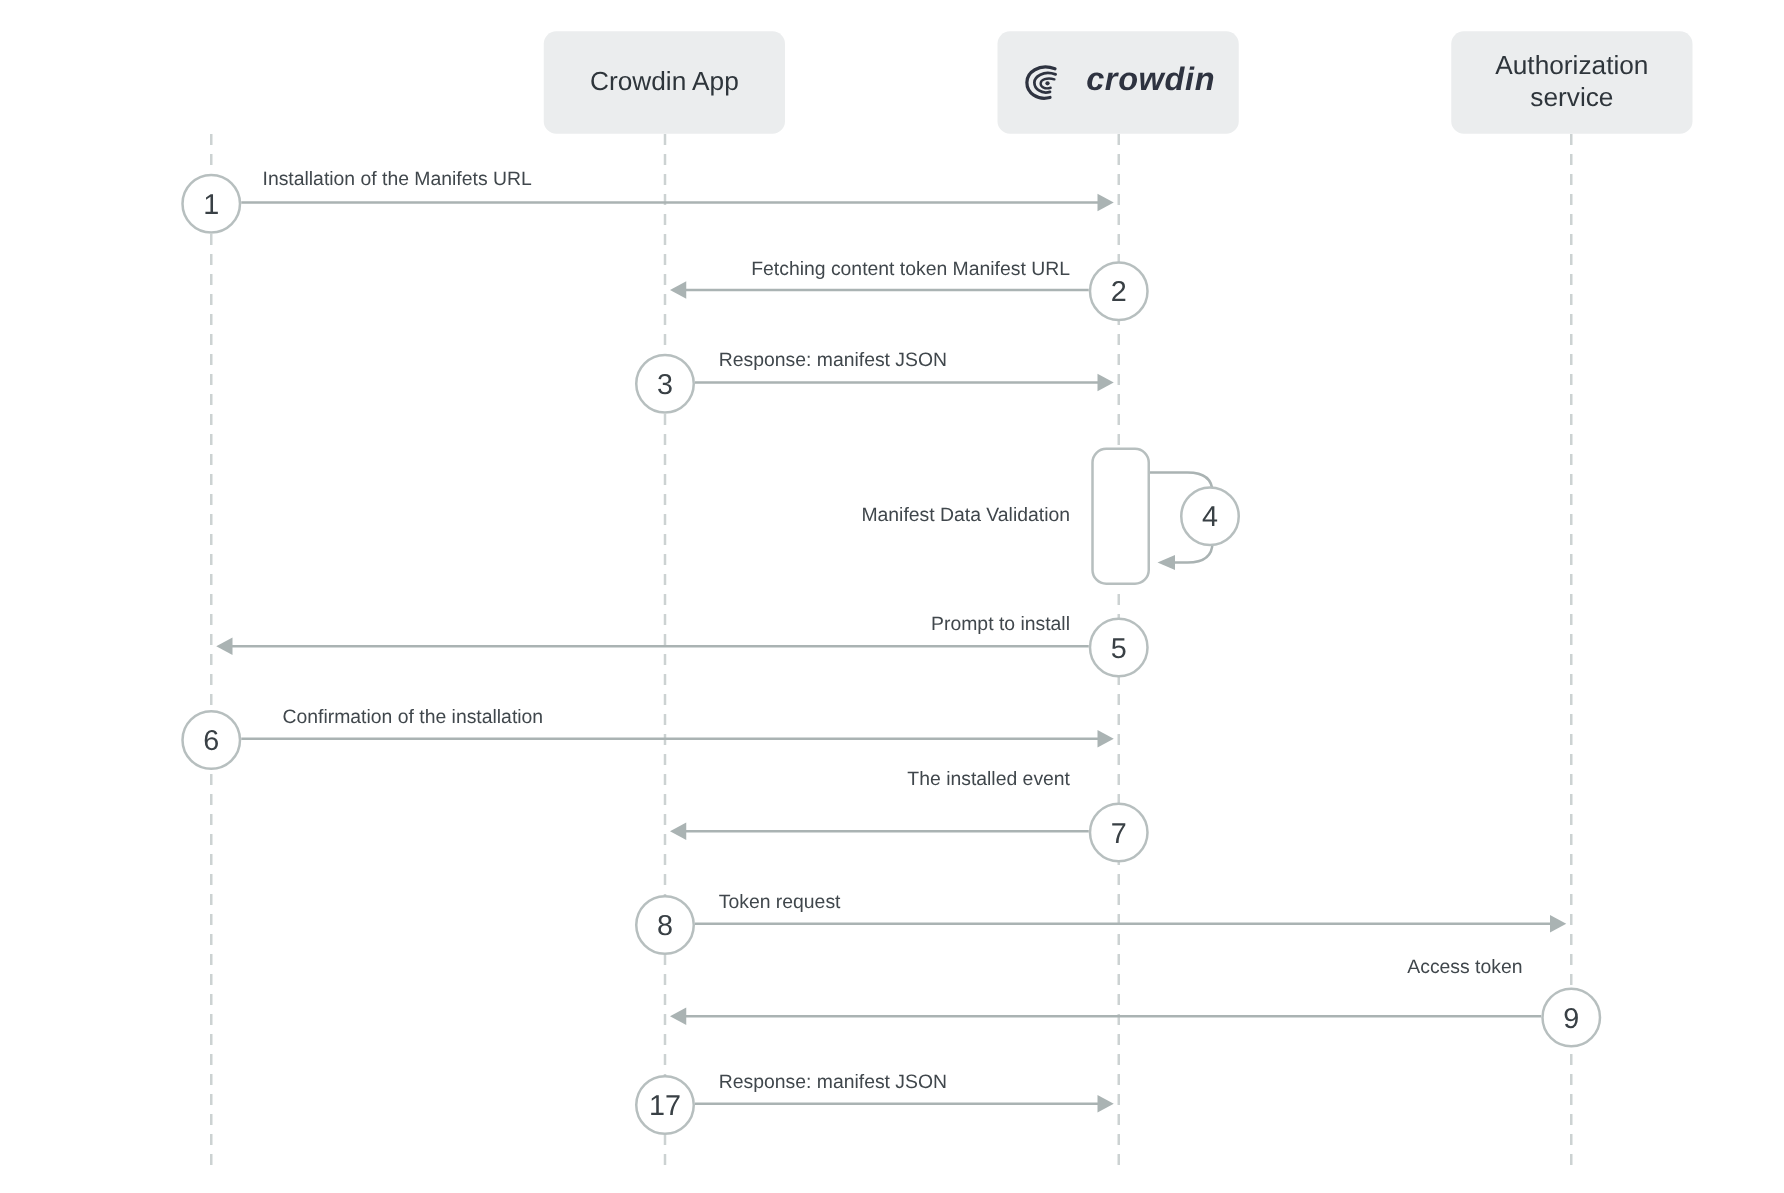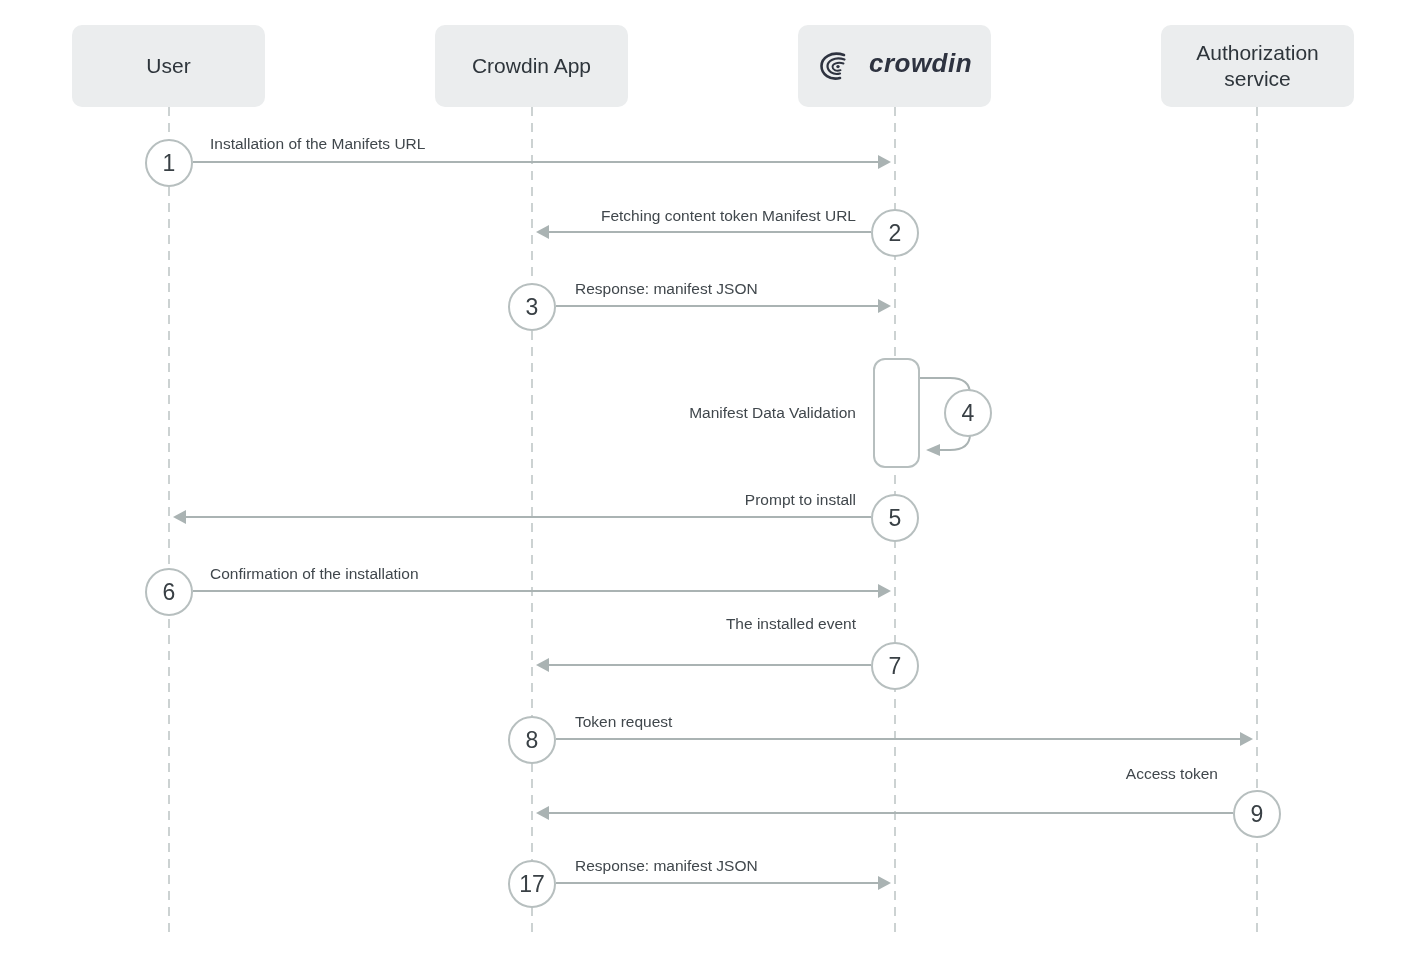--- a/index.html
+++ b/index.html
@@ -46,23 +46,20 @@
 </head>
 <body>
 
 <div class="canvas">
 
   <div class="lifeline" style="left:168px"></div>
   <div class="lifeline" style="left:531px"></div>
   <div class="lifeline" style="left:894px"></div>
   <div class="lifeline" style="left:1256px"></div>
 
-  <div class="actor" style="left:72px">
-    <span>User</span>
-  </div>
   <div class="actor" style="left:435px">
     <span>Crowdin App</span>
   </div>
   <div class="actor" style="left:798px">
     <span class="logo-wrap">
       <svg width="36" height="32" viewBox="0 0 36 32">
         <path d="M27 5 C14 0.5 4.5 8 4.5 16 C4.5 24.5 13 30.5 23 28" fill="none" stroke="#2e3340" stroke-width="2.6" stroke-linecap="round"></path>
         <path d="M27.5 9.5 C17.5 6 10.5 11.5 10.5 16 C10.5 21 16 25.5 23 23.5" fill="none" stroke="#2e3340" stroke-width="2.2" stroke-linecap="round"></path>
         <path d="M26.5 13.5 C20.5 11.5 15.5 14 15.5 16.7 C15.5 19.6 19 21.6 23.5 20.2" fill="none" stroke="#2e3340" stroke-width="1.9" stroke-linecap="round"></path>
         <circle cx="21" cy="16.6" r="1.7" fill="#2e3340"></circle>
@@ -105,21 +102,21 @@
   <div class="num-circle" style="left:871px;top:494px">
       <span>5</span>
     </div>
   <div class="arrow left" style="left:185px;top:516px;width:686px"></div>
   <div class="msg-label" style="right:571px;top:490px">Prompt to install</div>
 
   <div class="num-circle" style="left:145px;top:568px">
       <span>6</span>
     </div>
   <div class="arrow right" style="left:193px;top:590px;width:686px"></div>
-  <div class="msg-label" style="left:210px;top:564px">Confirmation of the installation</div>
+  <div class="msg-label" style="left:226px;top:564px">Confirmation of the installation</div>
 
   <div class="num-circle" style="left:871px;top:642px">
       <span>7</span>
     </div>
   <div class="arrow left" style="left:548px;top:664px;width:323px"></div>
   <div class="msg-label" style="right:571px;top:614px">The installed event</div>
 
   <div class="num-circle" style="left:508px;top:716px">
       <span>8</span>
     </div>

